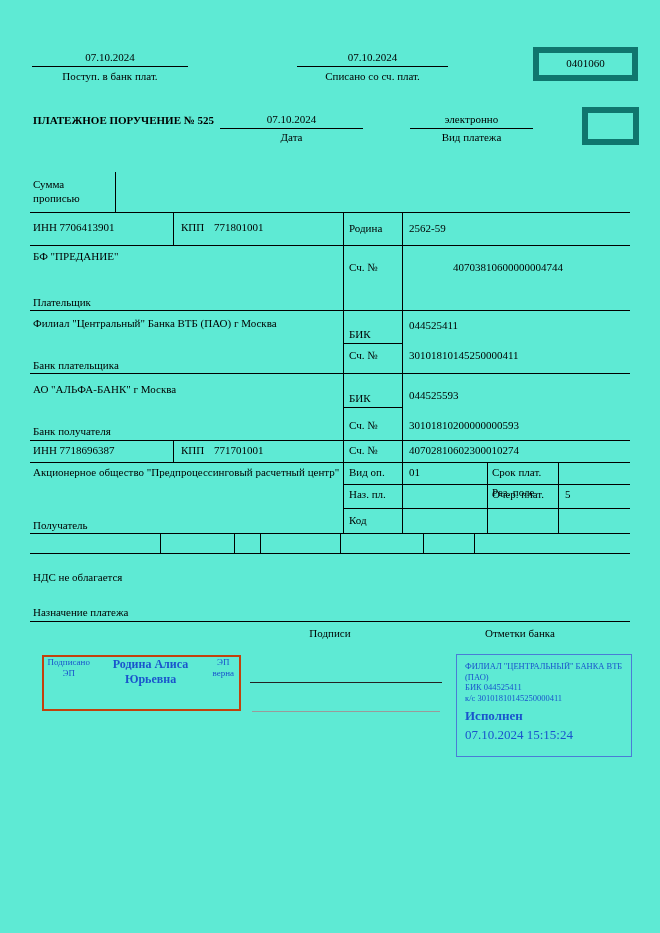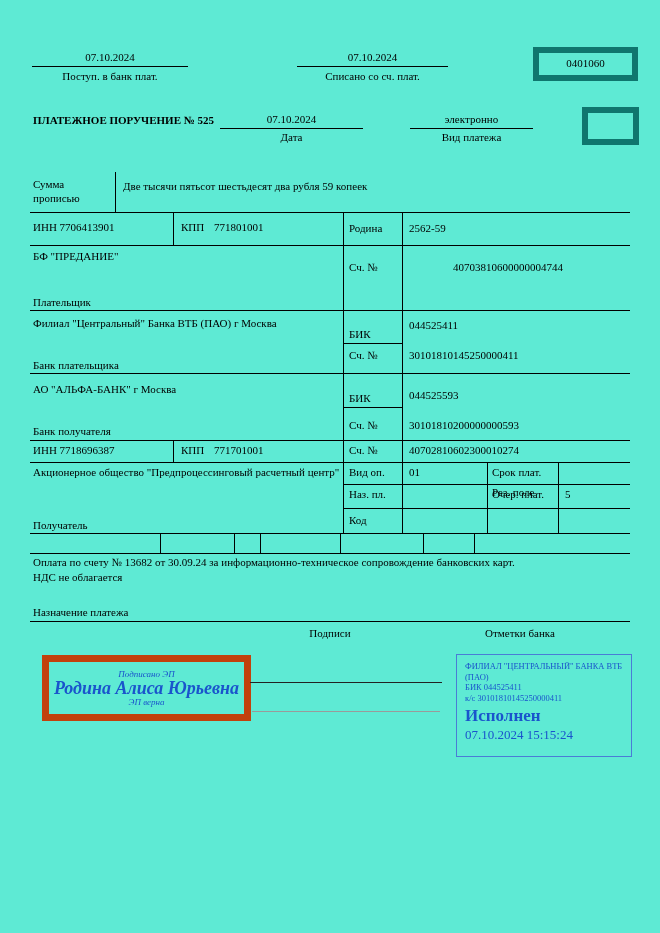--- a/index.html
+++ b/index.html
@@ -8,28 +8,28 @@
   .t{position:absolute;white-space:nowrap;line-height:13px;}
   .c{text-align:center;}
   .b{font-weight:bold;}
   .wrap{white-space:normal;}
   .hline{position:absolute;height:0;border-top:1px solid #000;}
   .vline{position:absolute;width:0;border-left:1px solid #000;}
   .box{position:absolute;border:6px solid #0f766e;}
   .sig-line1{position:absolute;height:0;border-top:1.5px solid #222;}
   .sig-line2{position:absolute;height:0;border-top:1.5px solid #9a9a9a;}
   .stamp-left{position:absolute;left:42px;top:655px;width:195px;height:52px;
-      border:7px solid #c2410c;color:#1a54cc;text-align:center;
-      display:flex;flex-direction:column;justify-content:center;gap:1px;font-style:italic;}
+      border:2px solid #c2410c;color:#1a54cc;text-align:center;
+      display:flex;flex-direction:row;justify-content:center;gap:1px;}
   .stamp-left .s1{font-size:9px;line-height:11px;}
-  .stamp-left .s2{font-size:18px;line-height:15px;font-weight:bold;}
+  .stamp-left .s2{font-size:12px;line-height:15px;font-weight:bold;}
   .stamp-right{position:absolute;left:456px;top:654px;width:176px;height:103px;
       border:1px solid #4a7cd6;color:#1a54cc;box-sizing:border-box;padding:6px 8px;}
   .stamp-right .bl{font-size:8.5px;line-height:10.5px;white-space:normal;}
-  .stamp-right .st{font-size:17px;line-height:16px;font-weight:bold;margin-top:5px;}
+  .stamp-right .st{font-size:13px;line-height:16px;font-weight:bold;margin-top:5px;}
   .stamp-right .dt{font-size:13px;line-height:13px;margin-top:4px;}
 </style>
 </head>
 <body>
 
 <div class="page">
 
   <div class="t c" style="left:32px;top:51px;width:156px;">07.10.2024</div>
   <div class="hline" style="left:32px;top:66px;width:156px;"></div>
   <div class="t c" style="left:32px;top:70px;width:156px;">Поступ. в банк плат.</div>
@@ -49,21 +49,20 @@
   <div class="t c" style="left:220px;top:131px;width:143px;">Дата</div>
 
   <div class="t c" style="left:410px;top:113px;width:123px;">электронно</div>
   <div class="hline" style="left:410px;top:128px;width:123px;"></div>
   <div class="t c" style="left:410px;top:131px;width:123px;">Вид платежа</div>
 
   <div class="box" style="left:582px;top:107px;width:45px;height:26px;"></div>
 
   <div class="t wrap" style="left:33px;top:177px;width:72px;line-height:14px;white-space:normal;">Сумма прописью</div>
   <div class="vline" style="left:115px;top:172px;height:40px;"></div>
-  <div class="t" style="left:123px;top:180px;">Две тысячи пятьсот шестьдесят два рубля 59 копеек</div>
 
   <div class="hline" style="left:30px;top:212px;width:600px;"></div>
   <div class="hline" style="left:30px;top:245px;width:600px;"></div>
   <div class="hline" style="left:30px;top:310px;width:600px;"></div>
   <div class="hline" style="left:30px;top:373px;width:600px;"></div>
   <div class="hline" style="left:30px;top:440px;width:600px;"></div>
   <div class="hline" style="left:30px;top:462px;width:600px;"></div>
   <div class="hline" style="left:30px;top:533px;width:600px;"></div>
   <div class="hline" style="left:30px;top:553px;width:600px;"></div>
   <div class="hline" style="left:343px;top:343px;width:59px;"></div>
@@ -123,21 +122,20 @@
   <div class="t" style="left:409px;top:466px;">01</div>
   <div class="t" style="left:492px;top:466px;">Срок плат.</div>
 
   <div class="t" style="left:349px;top:488px;">Наз. пл.</div>
   <div class="t" style="left:492px;top:488px;">Очер. плат.</div>
   <div class="t" style="left:565px;top:488px;">5</div>
 
   <div class="t" style="left:349px;top:514px;">Код</div>
   <div class="t" style="left:492px;top:486px;">Рез. поле</div>
 
-  <div class="t" style="left:33px;top:556px;">Оплата по счету № 13682 от 30.09.24 за информационно-техническое сопровождение банковских карт.</div>
   <div class="t" style="left:33px;top:571px;">НДС не облагается</div>
   <div class="t" style="left:33px;top:606px;">Назначение платежа</div>
   <div class="hline" style="left:30px;top:621px;width:600px;"></div>
 
   <div class="t c" style="left:255px;top:627px;width:150px;">Подписи</div>
   <div class="t c" style="left:445px;top:627px;width:150px;">Отметки банка</div>
 
   <div class="stamp-left">
     <div class="s1">Подписано ЭП</div>
     <div class="s2">Родина Алиса Юрьевна</div>

